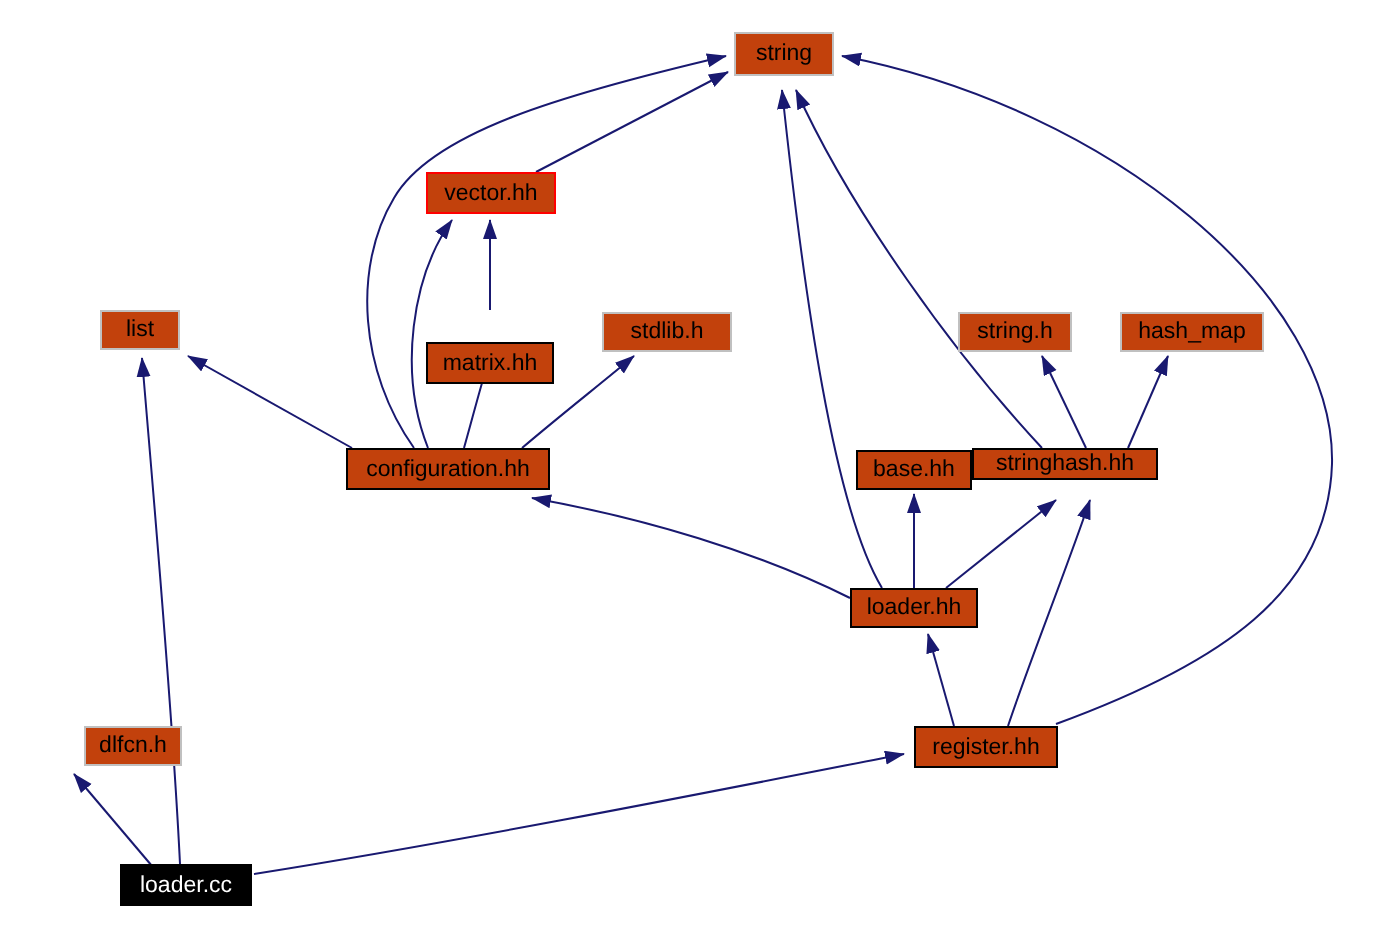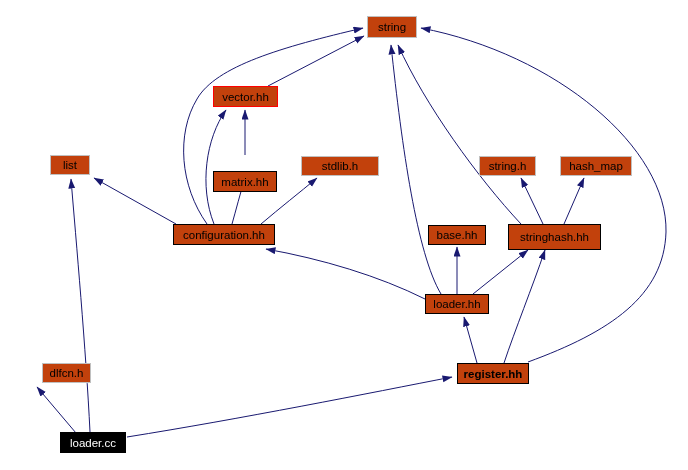--- a/index.html
+++ b/index.html
@@ -81,44 +81,44 @@
       </div>
       <div class="node red" style="left: 213px; top: 86px; width: 65px; height: 21px;">
         <span>vector.hh</span>
       </div>
       <div class="node gray" style="left: 50px; top: 155px; width: 40px; height: 20px;">
         <span>list</span>
       </div>
       <div class="node " style="left: 213px; top: 155px; width: 64px; height: 21px; margin-top: 16px;">
         <span>matrix.hh</span>
       </div>
-      <div class="node gray" style="left: 301px; top: 156px; width: 78px; height: 20px; align-items: center;">
+      <div class="node gray" style="left: 301px; top: 156px; width: 65px; height: 20px; align-items: center;">
         <span>stdlib.h</span>
       </div>
       <div class="node gray" style="left: 479px; top: 156px; width: 57px; height: 20px;">
         <span>string.h</span>
       </div>
       <div class="node gray" style="left: 560px; top: 156px; width: 72px; height: 20px;">
         <span>hash_map</span>
       </div>
       <div class="node " style="left: 173px; top: 224px; width: 102px; height: 21px; text-align: right;">
         <span>configuration.hh</span>
       </div>
       <div class="node " style="left: 428px; top: 225px; width: 58px; height: 20px;">
         <span>base.hh</span>
       </div>
-      <div class="node " style="left: 508px; top: 224px; width: 93px; height: 26px;">
+      <div class="node " style="left: 486px; top: 224px; width: 93px; height: 16px;">
         <span>stringhash.hh</span>
       </div>
       <div class="node " style="left: 425px; top: 294px; width: 64px; height: 20px;">
         <span>loader.hh</span>
       </div>
       <div class="node gray" style="left: 7px; top: 363px; width: 49px; height: 20px; margin-left: 35px;">
         <span>dlfcn.h</span>
       </div>
-      <div class="node " style="left: 457px; top: 363px; width: 72px; height: 21px; font-weight: bold;">
+      <div class="node " style="left: 457px; top: 363px; width: 72px; height: 21px;">
         <span>register.hh</span>
       </div>
       <div class="node filled" style="left: 60px; top: 432px; width: 66px; height: 21px;">
         <span>loader.cc</span>
       </div>
     </div>
 </div>
 
 </body></html>

